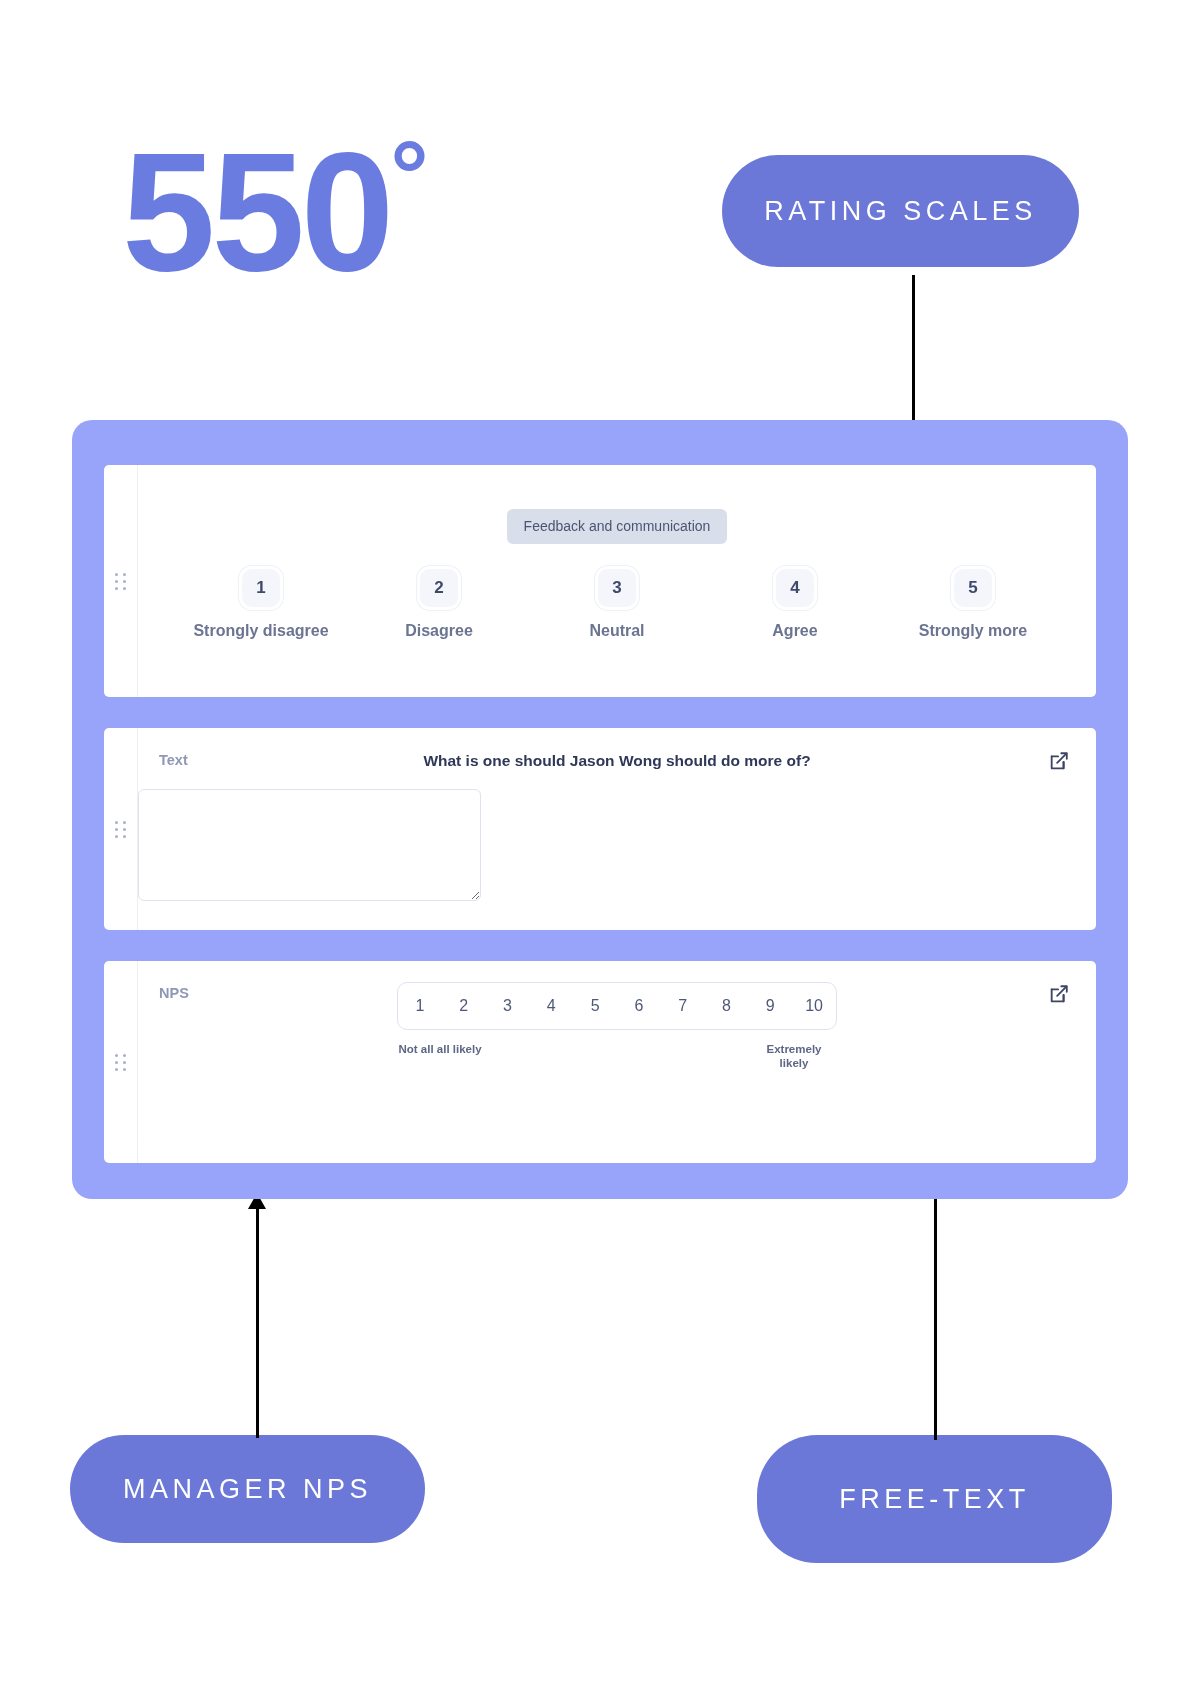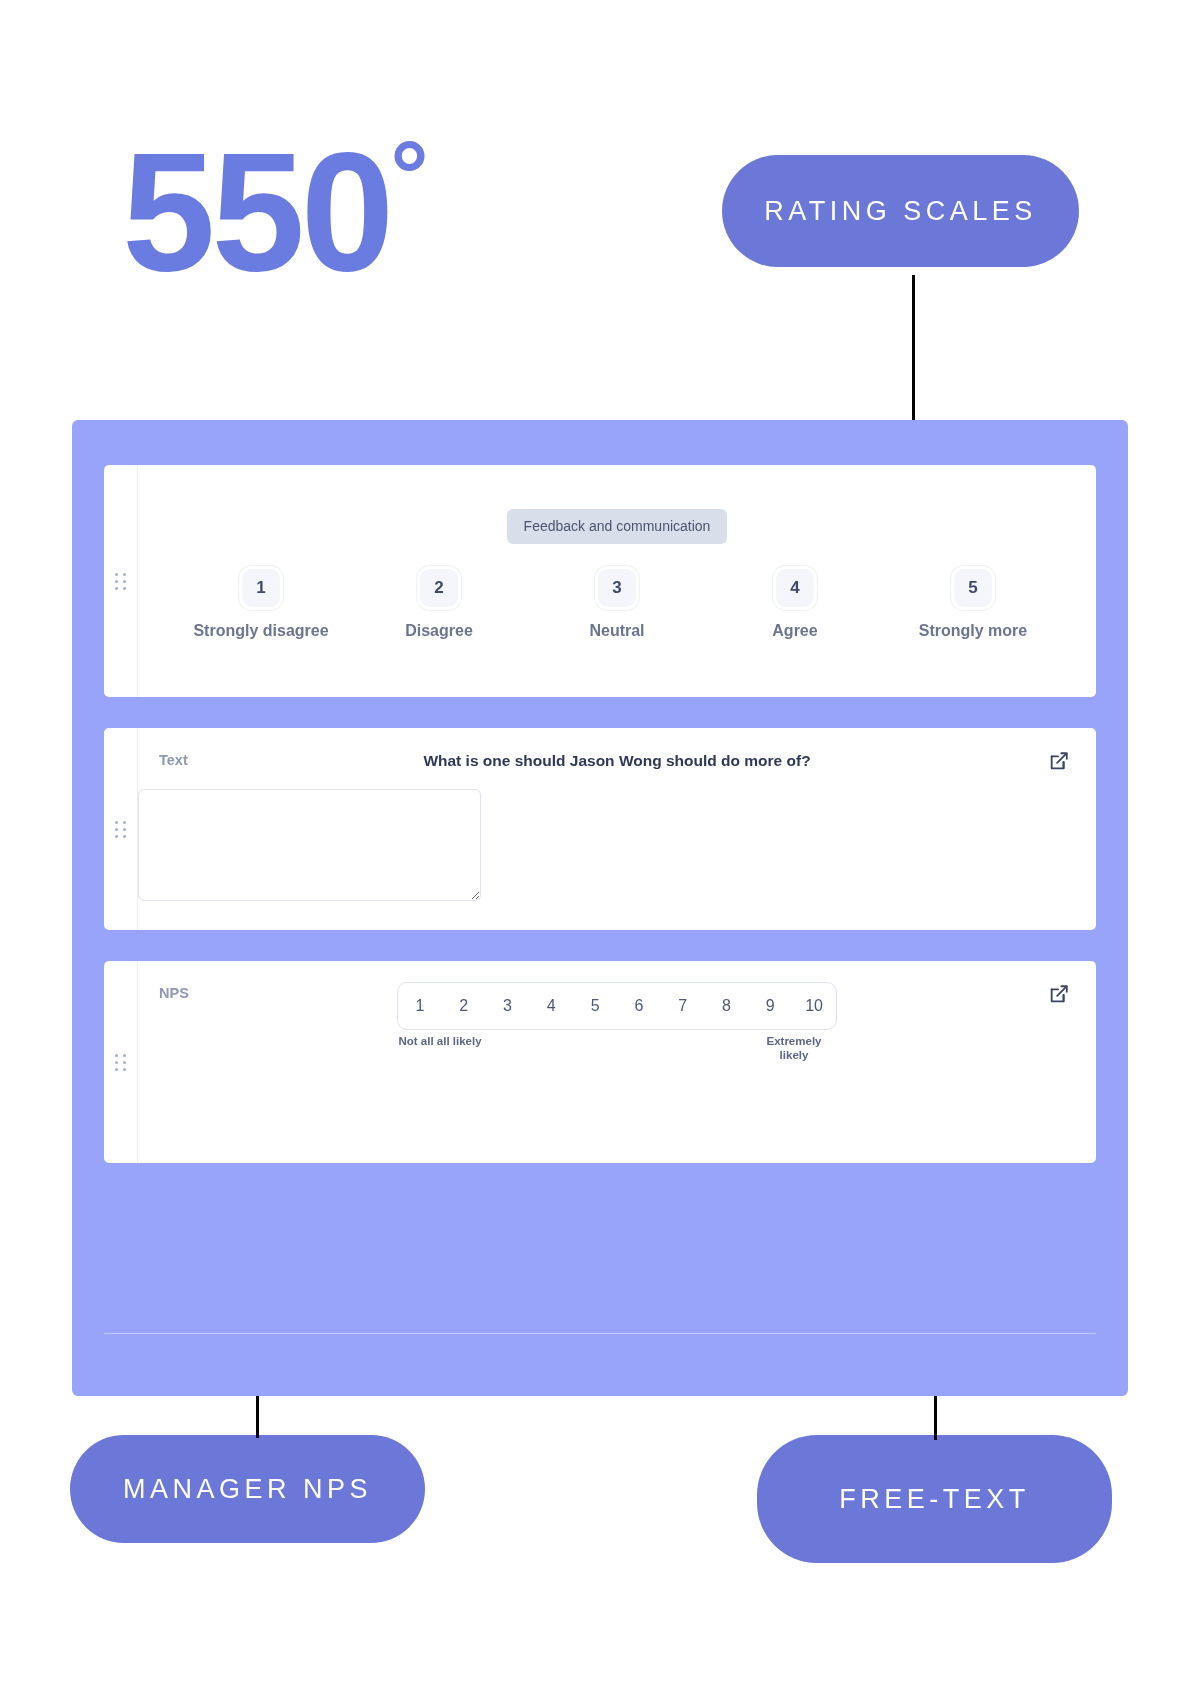--- a/index.html
+++ b/index.html
@@ -63,23 +63,23 @@
   #arrow-nps .shaft { top: 14px; bottom: 0; }
   #arrow-free { left: 925px; top: 947px; width: 20px; height: 493px; }
   #arrow-free .shaft { top: 14px; bottom: 0; }
 
   
   .survey-shell {
     position: absolute;
     left: 72px;
     top: 420px;
     width: 1056px;
-    height: 976px;
+    height: 779px;
     background: #98a4f9;
-    border-radius: 6px;
+    border-radius: 20px;
     padding: 45px 32px 0 32px;
   }
 
   .card {
     background: #ffffff;
     border-radius: 5px;
     position: relative;
     display: flex;
     margin-bottom: 31px;
   }
@@ -183,21 +183,21 @@
     display: flex;
     align-items: center;
   }
   .nps-cell {
     flex: 1 1 0;
     text-align: center;
     font-size: 16px;
     color: #4f5878;
     font-weight: 400;
   }
-  .nps-ends { display: flex; justify-content: space-between; margin-top: 4px; }
+  .nps-ends { display: flex; justify-content: space-between; margin-top: 12px; }
   .nps-end {
     font-size: 11.5px;
     font-weight: 700;
     color: #5d6684;
     line-height: 1.25;
     width: 86px;
   }
   .nps-end.left  { text-align: center; }
   .nps-end.right { text-align: center; }
 

